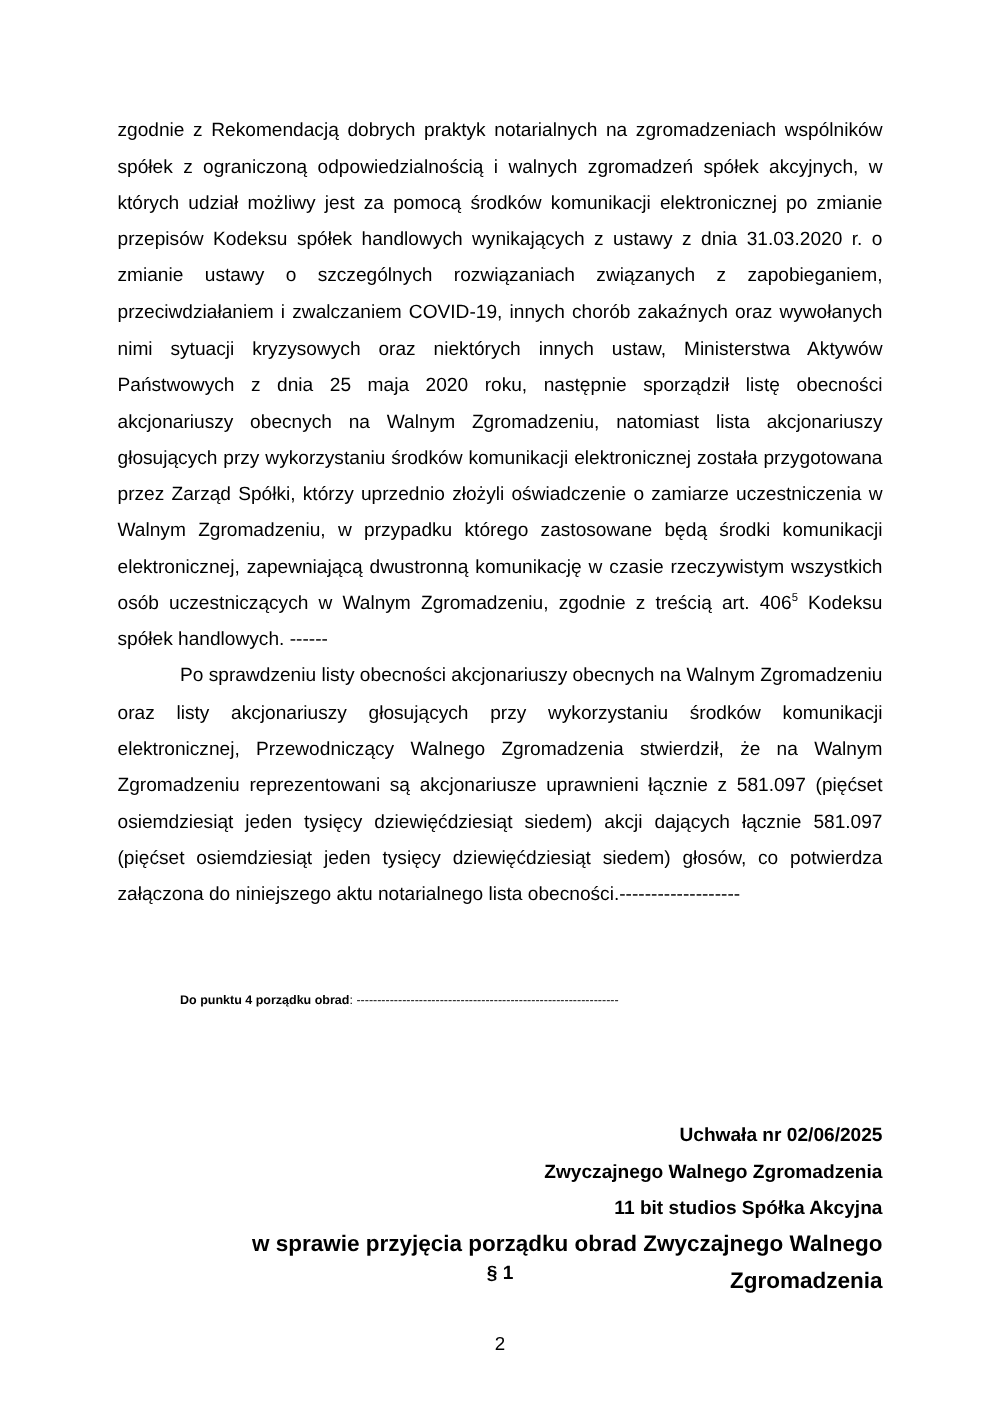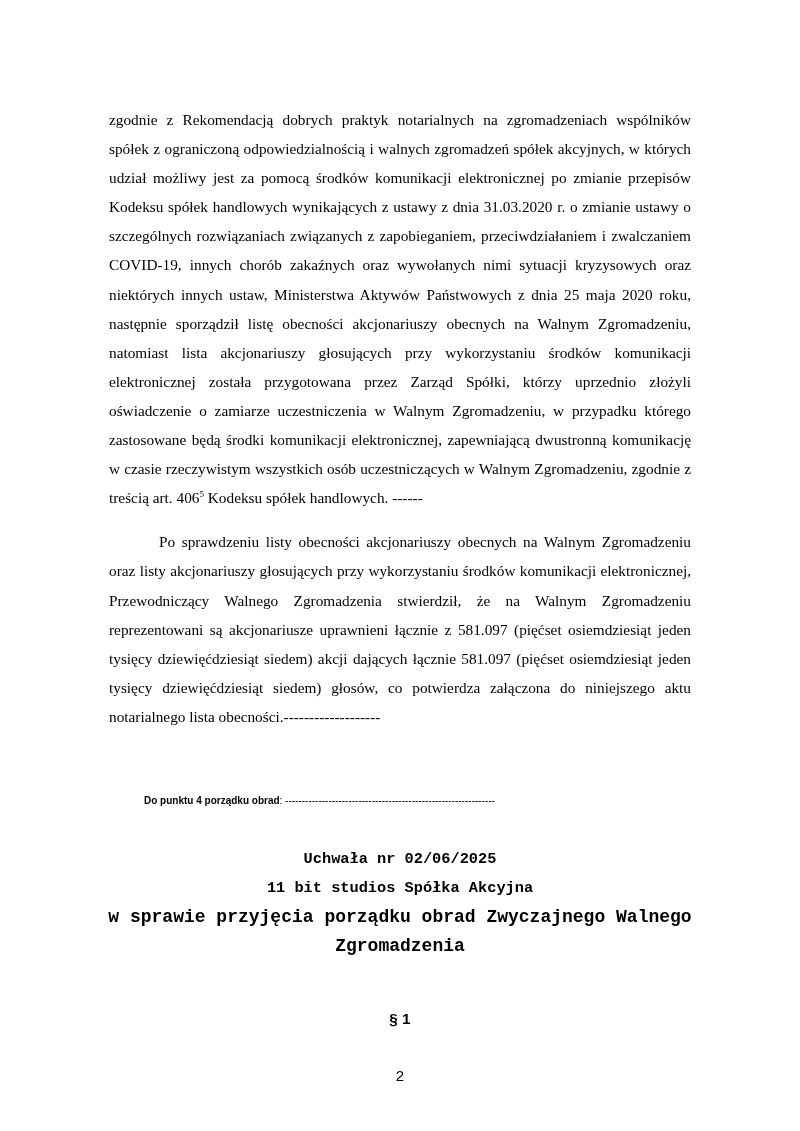--- a/index.html
+++ b/index.html
@@ -18,22 +18,21 @@
     .page {
       position: absolute;
       left: 94px;
       top: 90px;
       width: 612px;
     }
     .para {
       font-size: 15.3px;
       line-height: 29.1px;
       text-align: justify;
-      margin: 15px;
-      font-family: Liberation Serif, serif;
+      margin: 0;
     }
     .para.indent {
       text-indent: 50px;
     }
     sup {
       font-size: 9px;
       line-height: 0;
       vertical-align: super;
     }
     .agenda {
@@ -43,25 +42,24 @@
       width: 562px;
       font-size: 10px;
       line-height: 24px;
       white-space: nowrap;
       overflow: hidden;
     }
     .agenda b { font-weight: bold; }
     .resolution {
       position: absolute;
       left: 94px;
-      top: 845px;
+      top: 894px;
       width: 612px;
-      text-align: center;
+      text-align: right;
       font-weight: bold;
-      font-family: Liberation Mono, monospace;
     }
     .resolution .rline {
       font-size: 15.3px;
       line-height: 29.1px;
       display: block;
     }
     .resolution .rline.small {
       font-size: 18px;
     }
     .section-mark {
@@ -88,19 +86,20 @@
 
 <div class="page">
   <p class="para"><span>zgodnie z Rekomendacją dobrych praktyk notarialnych na zgromadzeniach wspólników spółek z ograniczoną odpowiedzialnością i walnych zgromadzeń spółek akcyjnych, w których udział możliwy jest za pomocą środków komunikacji elektronicznej po zmianie przepisów Kodeksu spółek handlowych wynikających z ustawy z dnia 31.03.2020 r. o zmianie ustawy o szczególnych rozwiązaniach związanych z zapobieganiem, przeciwdziałaniem i zwalczaniem COVID-19, innych chorób zakaźnych oraz wywołanych nimi sytuacji kryzysowych oraz niektórych innych ustaw, Ministerstwa Aktywów Państwowych z dnia 25 maja 2020 roku, następnie sporządził listę obecności akcjonariuszy obecnych na Walnym Zgromadzeniu, natomiast lista akcjonariuszy głosujących przy wykorzystaniu środków komunikacji elektronicznej została przygotowana przez Zarząd Spółki, którzy uprzednio złożyli oświadczenie o zamiarze uczestniczenia w Walnym Zgromadzeniu, w przypadku którego zastosowane będą środki komunikacji elektronicznej, zapewniającą dwustronną komunikację w czasie rzeczywistym wszystkich osób uczestniczących w Walnym Zgromadzeniu, zgodnie z treścią art. 406</span><sup>5</sup><span> Kodeksu spółek handlowych. ------</span></p>
   <p class="para indent">Po sprawdzeniu listy obecności akcjonariuszy obecnych na Walnym Zgromadzeniu oraz listy akcjonariuszy głosujących przy wykorzystaniu środków komunikacji elektronicznej, Przewodniczący Walnego Zgromadzenia stwierdził, że na Walnym Zgromadzeniu reprezentowani są akcjonariusze uprawnieni łącznie z 581.097 (pięćset osiemdziesiąt jeden tysięcy dziewięćdziesiąt siedem) akcji dających łącznie 581.097 (pięćset osiemdziesiąt jeden tysięcy dziewięćdziesiąt siedem) głosów, co potwierdza załączona do niniejszego aktu notarialnego lista obecności.-------------------</p>
 </div>
 
 <div class="agenda"><b>Do punktu 4 porządku obrad</b><span class="dashes">: ---------------------------------------------------------------</span></div>
 
 <div class="resolution">
   <span class="rline">Uchwała nr 02/06/2025</span>
+  <span class="rline">Zwyczajnego Walnego Zgromadzenia</span>
   <span class="rline">11 bit studios Spółka Akcyjna</span>
   <span class="rline small">w sprawie przyjęcia porządku obrad Zwyczajnego Walnego Zgromadzenia</span>
 </div>
 
 <div class="section-mark">§ 1</div>
 
 <div class="page-number">2</div>
 
 </body></html>

